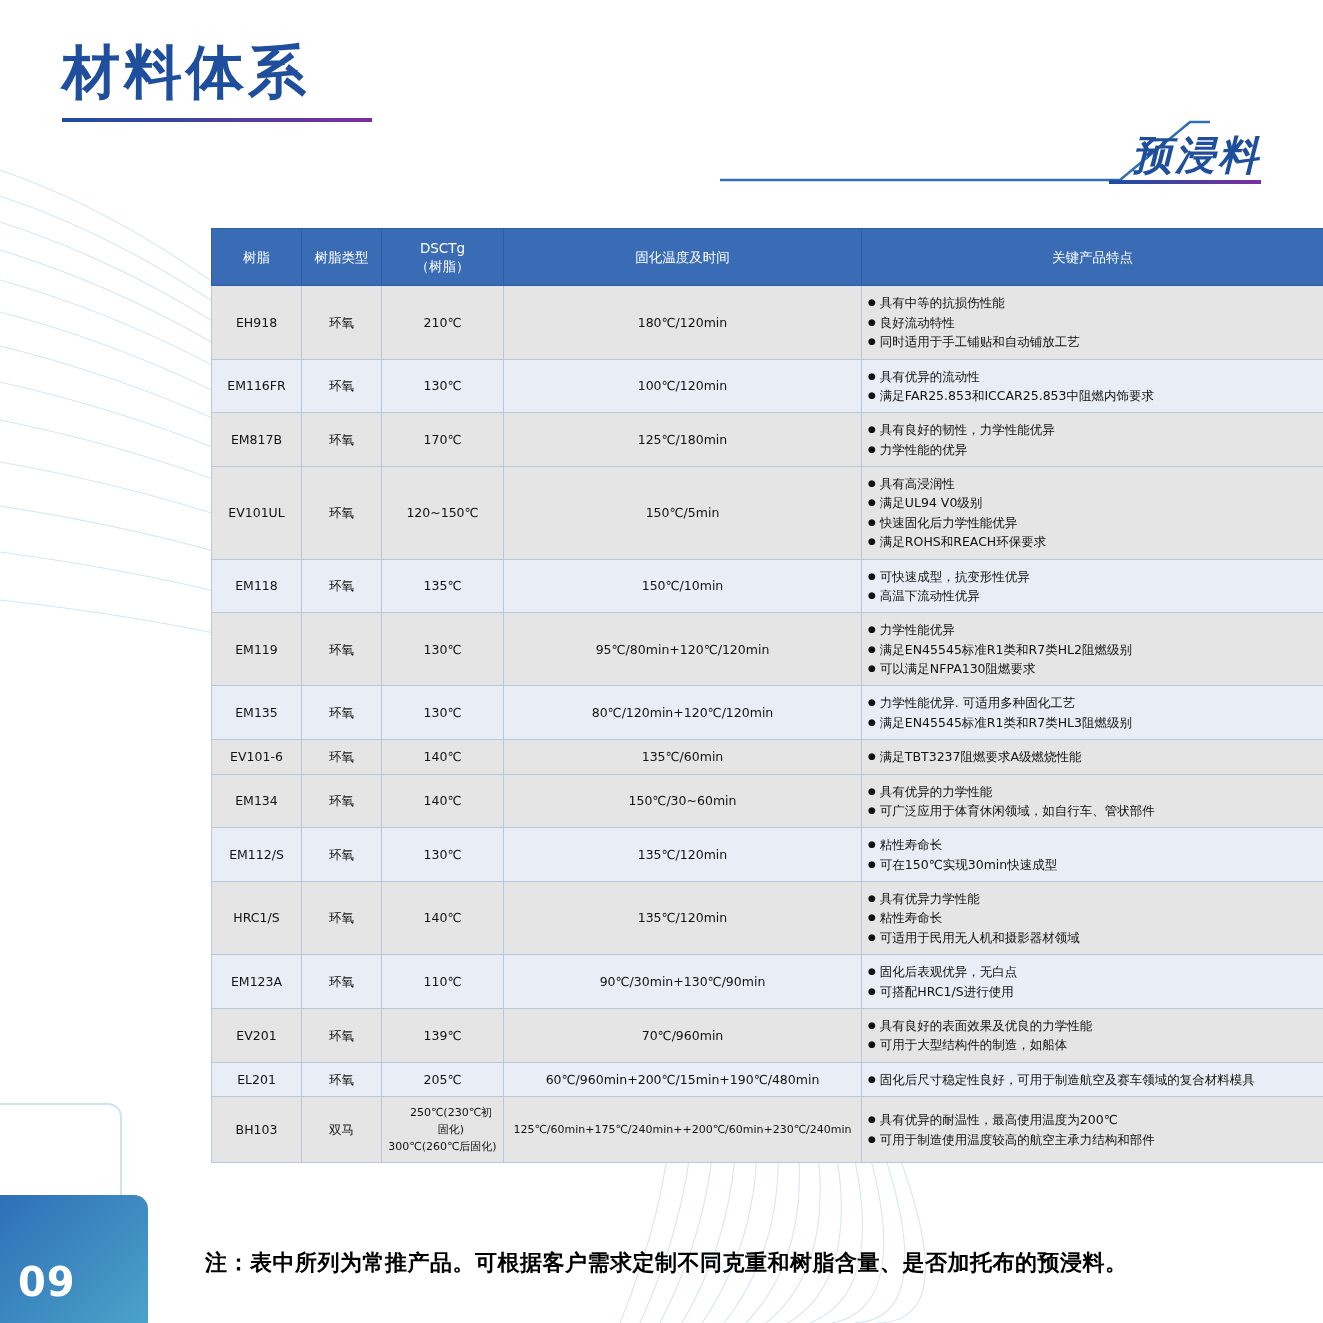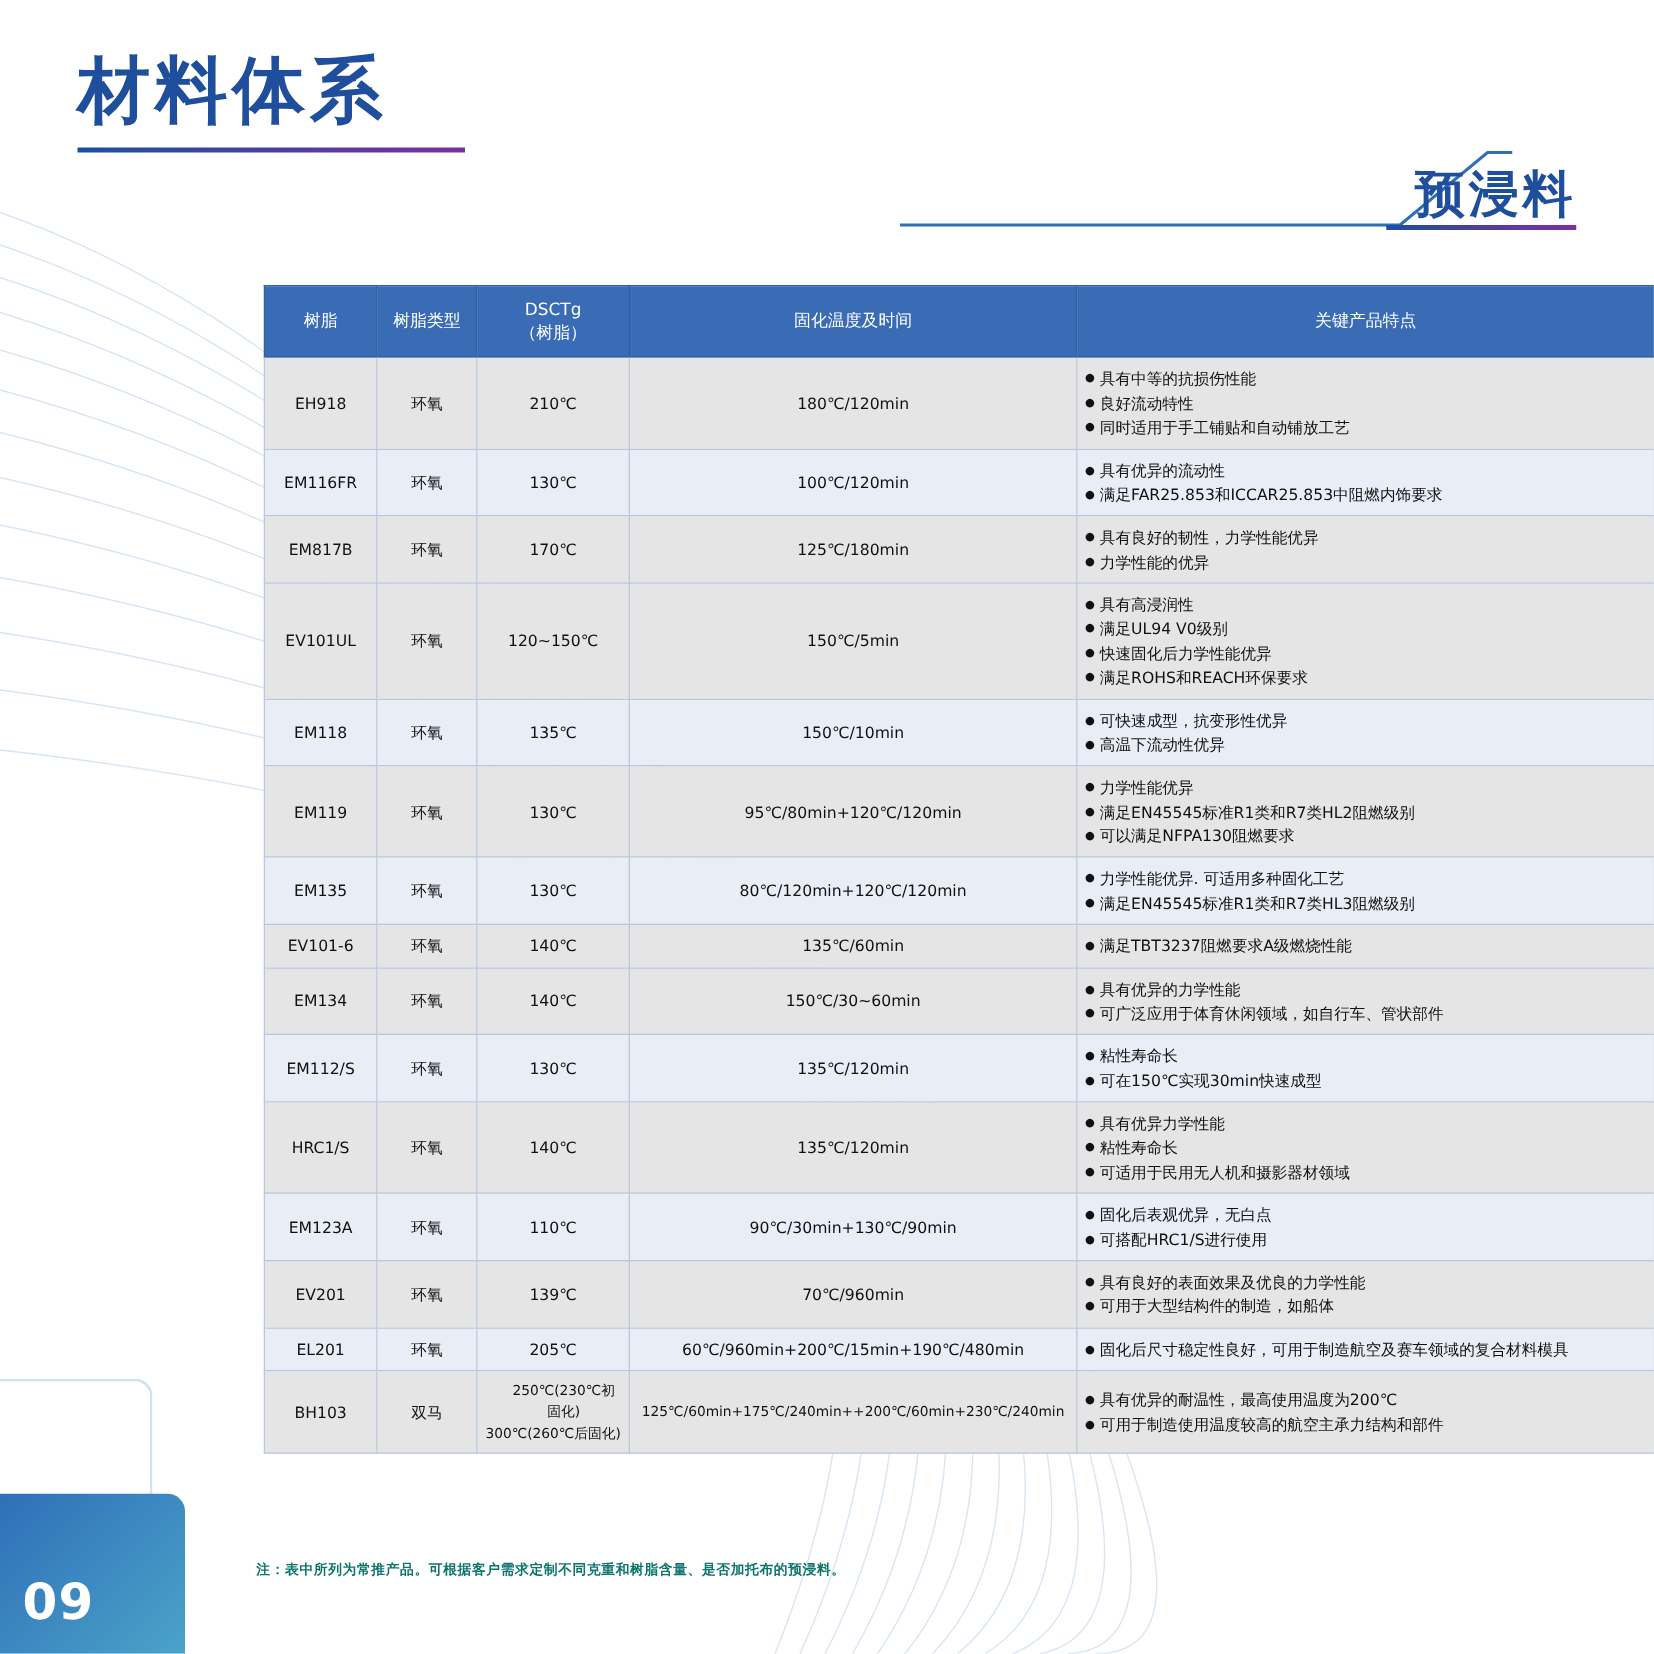--- a/index.html
+++ b/index.html
@@ -50,20 +50,21 @@
   .section-title {
     position: absolute;
     right: 62px;
     top: 128px;
     font-size: 40px;
     font-weight: bold;
     letter-spacing: 3px;
     color: #1f4e9c;
     z-index: 5;
     font-family: "DejaVu Sans", "Liberation Sans", sans-serif;
+    font-style: italic;
   }
   .section-rule {
     position: absolute;
     right: 62px;
     top: 180px;
     width: 152px;
     height: 4px;
     background: linear-gradient(90deg, #1b4fa0 0%, #7b2fa0 100%);
     z-index: 5;
   }
@@ -122,23 +123,23 @@
     margin-right: 4px;
     color: #111;
   }
   .twoline { line-height: 1.4; }
 
   
   .footnote {
     position: absolute;
     left: 205px;
     top: 1248px;
-    font-size: 11px;
+    font-size: 22px;
     font-weight: bold;
-    color: #0f766e;
+    color: #000000;
     letter-spacing: 0.5px;
     z-index: 5;
     font-family: "DejaVu Sans", "Liberation Sans", sans-serif;
   }
 
   
   .page-badge {
     position: absolute;
     left: 0;
     bottom: 0;

